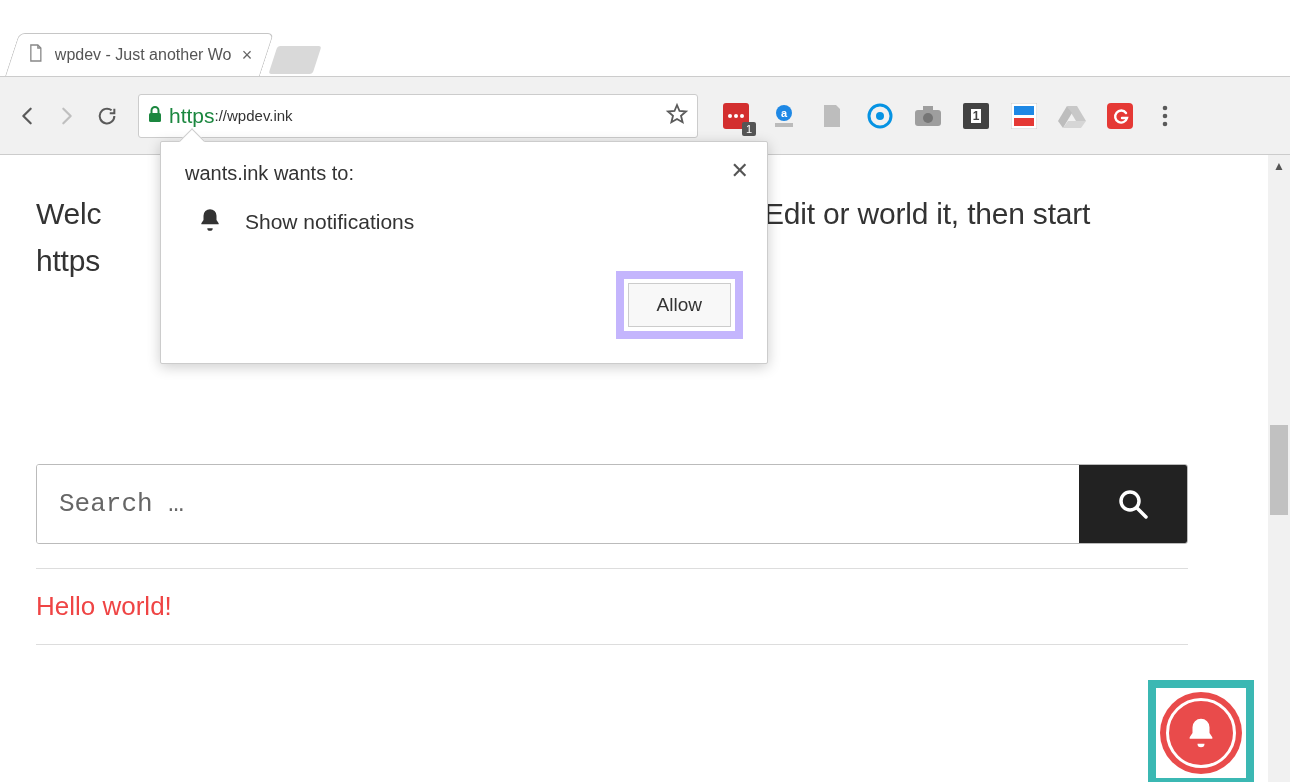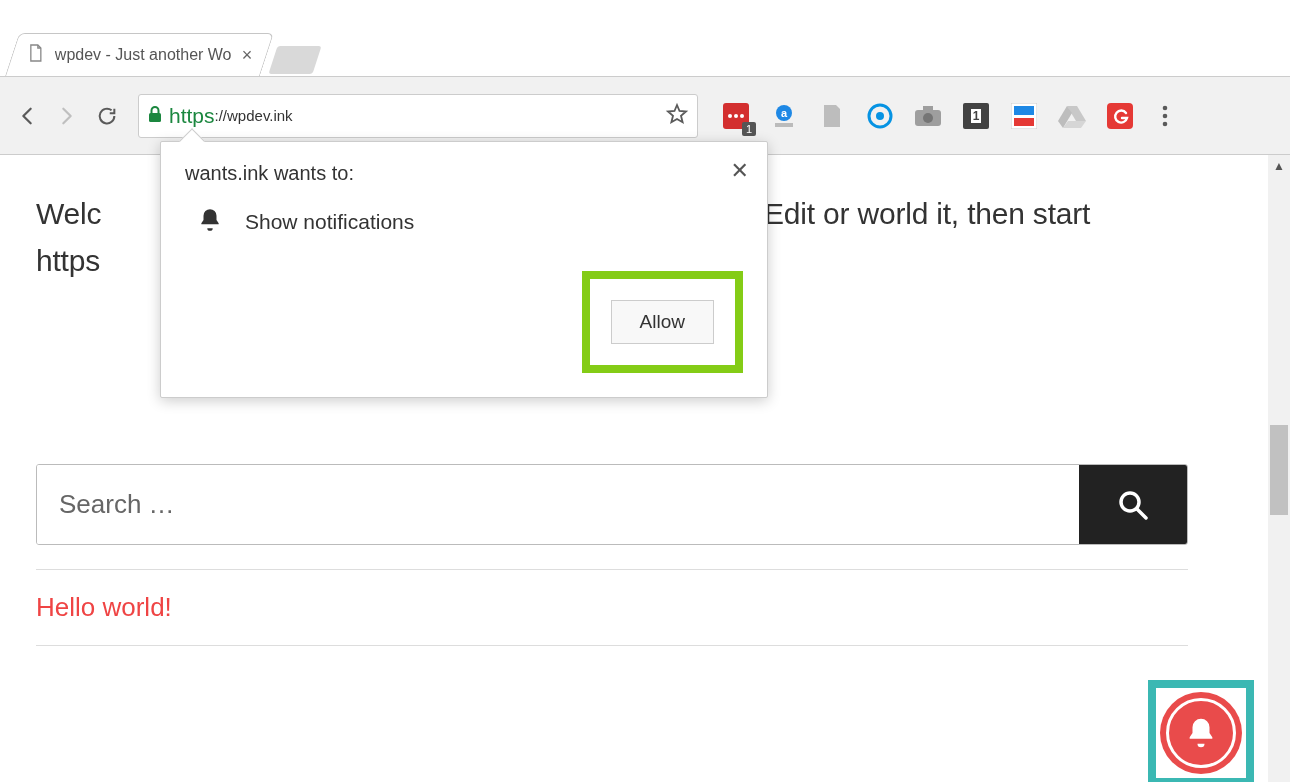--- a/index.html
+++ b/index.html
@@ -43,40 +43,40 @@
   .scrollbar { position: absolute; right: 0; top: 0; bottom: 0; width: 22px; background: #f1f1f1; }
   .scroll-arrow-up, .scroll-arrow-down { position: absolute; left: 0; right: 0; height: 22px; display:flex; align-items:center; justify-content:center; font-size:12px; color:#555; }
   .scroll-arrow-up { top: 0; }
   .scroll-arrow-down { bottom: 0; }
   .scroll-thumb { position: absolute; left: 2px; right: 2px; top: 270px; height: 90px; background: #c1c1c1; }
   
   .page { position: absolute; left: 0; right: 22px; top: 0; bottom: 0; padding: 36px 80px 0 36px; background: #fff; color: #333; font-family: Arial, sans-serif; }
   .intro { font-size: 30px; color: #333; line-height: 1.55; font-weight: 400; letter-spacing: -0.2px; }
   
   .search-wrap { margin-top: 180px; display: flex; border: 1px solid #bbb; border-radius: 3px; overflow: hidden; }
-  .search-input { flex: 1; border: none; padding: 24px 22px; font-size: 26px; color: #6d28d9; outline: none; }
+  .search-input { flex: 1; border: none; padding: 24px 22px; font-size: 26px; color: #6d28d9; outline: none; font-family: Liberation Mono, monospace; }
   .search-input::placeholder { color: #666; }
   .search-btn { width: 108px; background: #222; display: flex; align-items: center; justify-content: center; border:none; }
   .search-btn svg { width: 34px; height: 34px; stroke: #fff; fill: none; }
   
   .recent-heading { margin-top: 96px; font-size: 22px; font-weight: 800; letter-spacing: 5px; color: #222; }
   .post-list { margin-top: 24px; }
   .post-item { border-top: 1px solid #ddd; border-bottom: 1px solid #ddd; padding: 22px 0; font-size: 26px; color: #ef4444; }
   
   
   .perm-dialog { position: absolute; left: 160px; top: 141px; width: 608px; background: #fff; border: 1px solid #ccc; box-shadow: 0 3px 14px rgba(0,0,0,.2); border-radius: 2px; padding: 20px 24px 24px 24px; z-index: 20; }
   .perm-pointer { position: absolute; top: -10px; left: 22px; width: 18px; height: 18px; background: #fff; border-left:1px solid #ccc; border-top:1px solid #ccc; transform: rotate(45deg); }
   .perm-close { position: absolute; top: 16px; right: 18px; font-size: 22px; color: #555; cursor: pointer; }
   .perm-title { font-size: 20px; color: #333; }
   .perm-row { display: flex; align-items: center; margin-top: 22px; gap: 22px; padding-left: 12px; }
   .bell-icon svg { width: 26px; height: 26px; fill: #333; }
   .perm-text { font-size: 21px; color: #333; }
   .perm-buttons { display: flex; justify-content: flex-end; gap: 22px; margin-top: 34px; }
   .perm-btn { background: #f8f8f8; border: 1px solid #ccc; padding: 10px 28px; font-size: 19px; color: #333; cursor: pointer; }
-  .highlight-allow { border: 8px solid #84cc16; display: inline-block; padding: 21px; }
+  .highlight-allow { border: 8px solid #c4b5fd; display: inline-block; padding: 4px; }
   
   
   .bell-widget { position: absolute; right: 36px; bottom: 10px; border: 8px solid #3bb8b3; padding: 4px; z-index: 15; }
   .bell-circle { width: 82px; height: 82px; border-radius: 50%; background: #e94b4b; display: flex; align-items: center; justify-content: center; position: relative; }
   .bell-circle::before { content:""; position:absolute; inset:6px; border-radius:50%; border:3px solid #fff; }
   .bell-circle svg { width: 34px; height: 34px; fill: #fff; position: relative; }
 </style>
 </head>
 <body>
 

